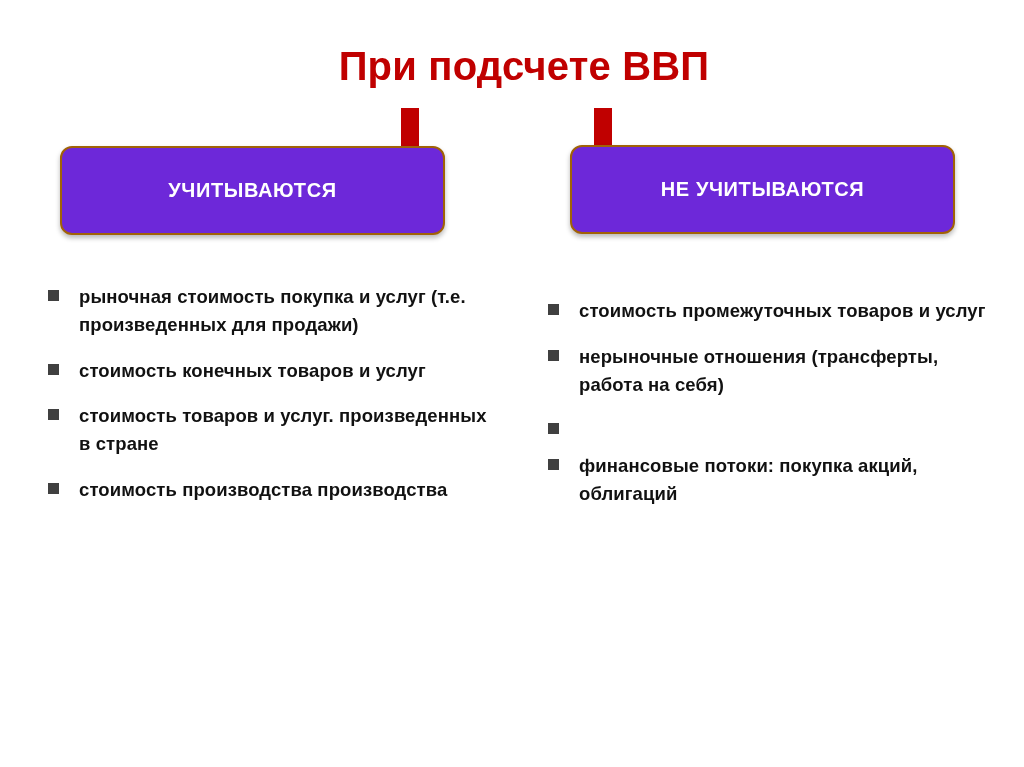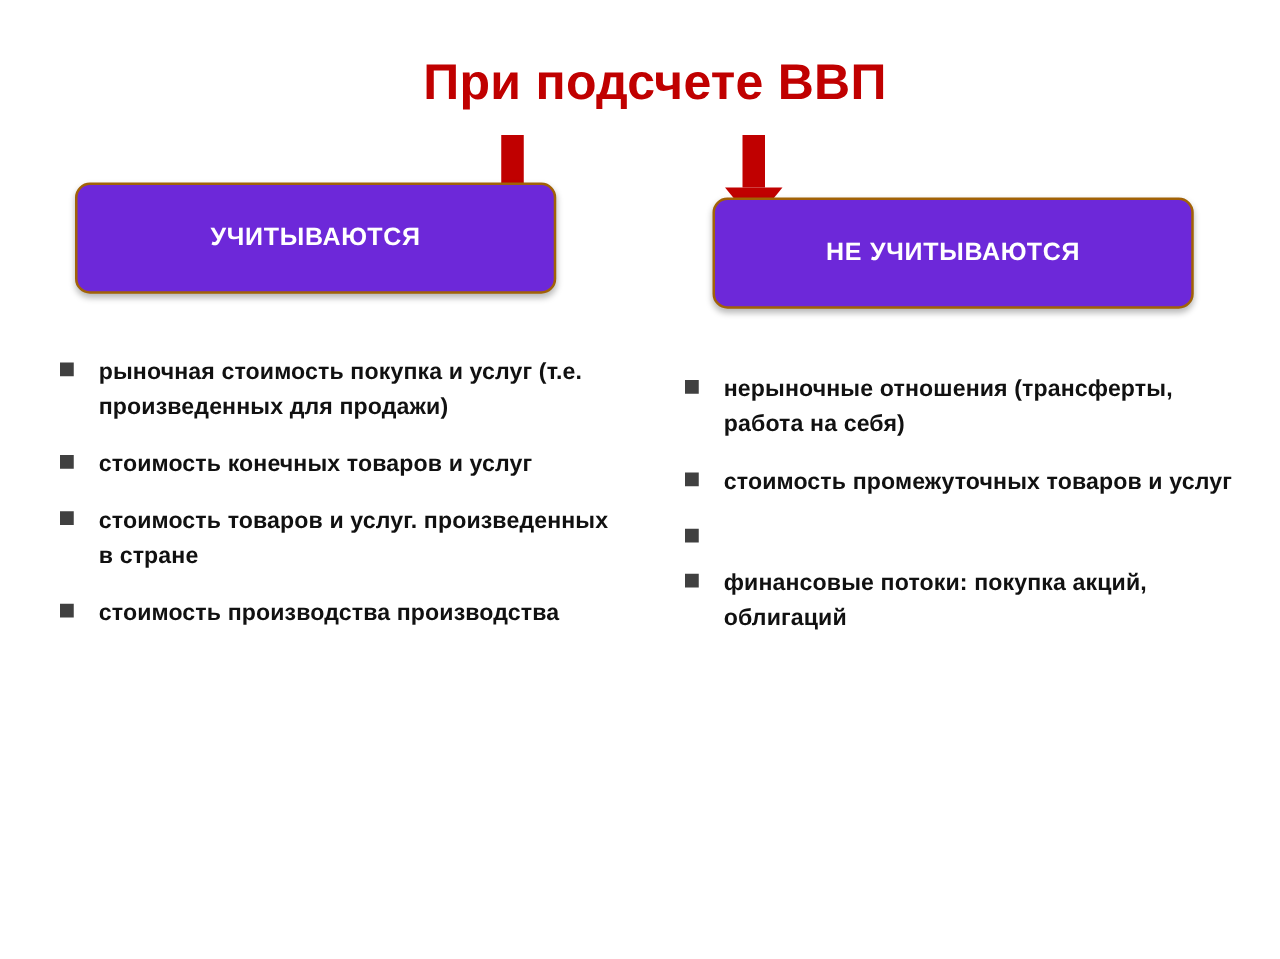--- a/index.html
+++ b/index.html
@@ -74,21 +74,21 @@
     text-transform: uppercase;
   }
   #box-included {
     left: 60px;
     top: 146px;
     width: 385px;
     height: 89px;
   }
   #box-excluded {
     left: 570px;
-    top: 158px;
+    top: 145px;
     width: 385px;
     height: 89px;
   }
 
   
   .list {
     position: absolute;
   }
   #list-included {
     left: 48px;
@@ -157,25 +157,25 @@
     </div>
     <div class="bullet-item">
       <span class="bullet-marker"></span>
       <span class="bullet-text">стоимость производства производства</span>
     </div>
   </div>
 
   <div class="list" id="list-excluded">
     <div class="bullet-item">
       <span class="bullet-marker"></span>
-      <span class="bullet-text">нерыночные отношения (трансферты, работа на себя)</span>
+      <span class="bullet-text">стоимость промежуточных товаров и услуг</span>
     </div>
     <div class="bullet-item">
       <span class="bullet-marker"></span>
-      <span class="bullet-text">стоимость промежуточных товаров и услуг</span>
+      <span class="bullet-text">нерыночные отношения (трансферты, работа на себя)</span>
     </div>
     <div class="bullet-item">
       <span class="bullet-marker"></span>
     </div>
     <div class="bullet-item">
       <span class="bullet-marker"></span>
       <span class="bullet-text">финансовые потоки: покупка акций, облигаций</span>
     </div>
   </div>
 

